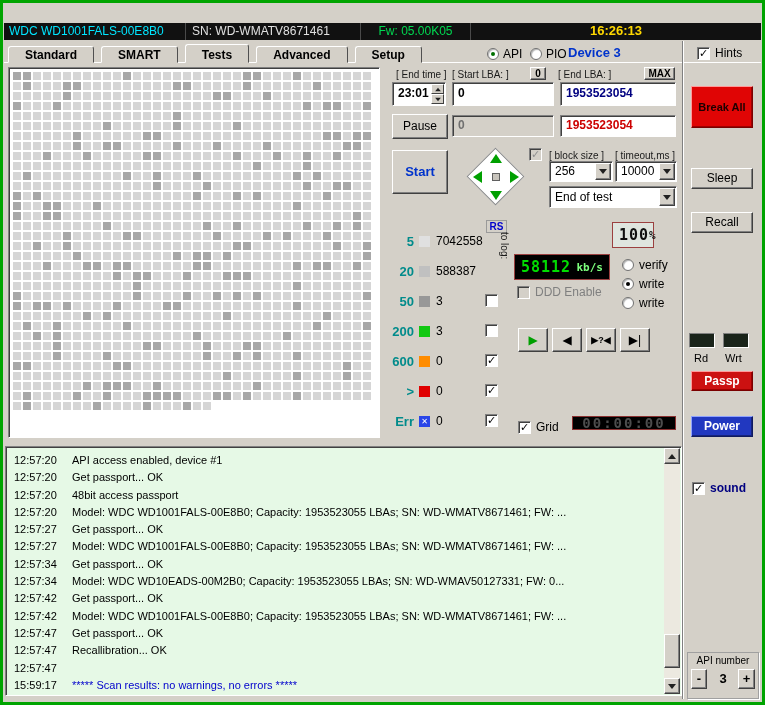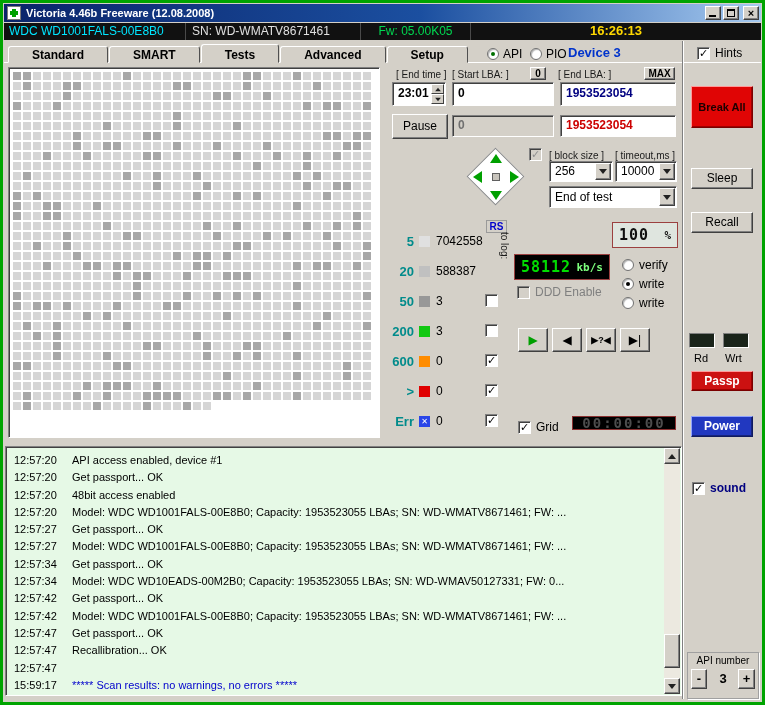--- a/index.html
+++ b/index.html
@@ -28,22 +28,22 @@
   .infobar { position:absolute; left:1px; top:20px; width:757px; height:17px; background:#111; display:flex; }
   .infobar .cell { height:17px; line-height:16px; font-size:12px; border-right:1px solid #4a4a4a; overflow:hidden; white-space:nowrap; }
   .cell.model { width:182px; color:#00e5ff; padding-left:5px; }
   .cell.serial { width:175px; color:#e0e0e0; padding-left:6px; }
   .cell.fw { width:110px; color:#00d851; text-align:center; }
   .cell.cap { width:234px; color:#fff; text-align:center; }
   .cell.clock { flex:1; color:#ffd800; font-weight:bold; font-size:13px; text-align:center; border-right:none; }
 
   
   .tabs { position:absolute; left:5px; top:41px; height:19px; display:flex; align-items:flex-end; z-index:3; }
-  .tab { height:17px; padding:1px 23px 0; background:#d4d0c8; border:1px solid; border-color:#fff #505050 #d4d0c8 #fff;
-    border-radius:3px 3px 0 0; font-weight:bold; font-size:12px; margin-right:1px; cursor:pointer; }
+  .tab { height:17px; padding:1px 16px 0; background:#d4d0c8; border:1px solid; border-color:#fff #505050 #d4d0c8 #fff;
+    border-radius:3px 3px 0 0; font-weight:bold; font-size:12px; margin-right:7px; cursor:pointer; }
   .tab.active { height:19px; padding-top:3px; position:relative; z-index:4; }
   .tabline { position:absolute; left:1px; top:59px; width:757px; height:2px; border-top:1px solid #fff; }
 
   .mode-radio { position:absolute; display:flex; align-items:center; gap:4px; font-size:12px; cursor:pointer; }
   .device-label { position:absolute; left:565px; top:42px; font-weight:bold; font-size:13px; color:#0033cc; }
 
   
   .btn { position:absolute; background:#d4d0c8; border:1px solid; border-color:#fff #404040 #404040 #fff;
     box-shadow:inset -1px -1px 0 #808080; text-align:center; font-size:12px; cursor:pointer; }
   .field { position:absolute; background:#fff; border:1px solid; border-color:#808080 #fff #fff #808080;
@@ -142,34 +142,20 @@
     border-color:#fff #404040 #404040 #fff; box-shadow:inset -1px -1px 0 #808080; cursor:grab; }
 
   .start-label { color:#0033cc; font-weight:bold; font-size:13px; }
 </style>
 </head>
 <body>
 
 <div class="app">
  <div class="inner">
 
-  <div class="titlebar">
-    <div class="app-icon">
-          <span class="cross-h"></span>
-          <span class="cross-v"></span>
-        </div>
-    <span class="title-text">Victoria 4.46b Freeware (12.08.2008)</span>
-    <div class="win-btn">
-          <span class="glyph-min"></span>
-        </div>
-    <div class="win-btn">
-          <span class="glyph-max"></span>
-        </div>
-    <div class="win-btn close">×</div>
-  </div>
 
   <div class="infobar">
     <div class="cell model">WDC WD1001FALS-00E8B0</div>
     <div class="cell serial">SN: WD-WMATV8671461</div>
     <div class="cell fw">Fw: 05.00K05</div>
     <div class="cell clock">16:26:13</div>
   </div>
 
   <div class="tabs" id="tabs">
         <div class="tab">Standard</div>
@@ -213,20 +199,23 @@
           <span class="tri-down-sm"></span>
         </span>
   </div>
   <div class="field" style="left:449px;top:79px;width:102px;height:24px;">0</div>
   <div class="field" style="left:557px;top:79px;width:116px;height:24px;color:#000080;">1953523054</div>
 
   <div class="btn" style="left:389px;top:111px;width:56px;height:25px;line-height:23px;">Pause</div>
   <div class="field disabled" style="left:449px;top:112px;width:102px;height:22px;padding-top:2px;">0</div>
   <div class="field" style="left:557px;top:112px;width:116px;height:22px;padding-top:2px;color:#cc0000;">1953523054</div>
 
+  <div class="btn" style="left:389px;top:147px;width:56px;height:44px;line-height:42px;">
+    <span class="start-label">Start</span>
+  </div>
 
   <div class="pad">
     <div class="diamond"></div>
     <span class="t up"></span>
     <span class="t down"></span>
     <span class="t left"></span>
     <span class="t right"></span>
     <span class="ctr"></span>
   </div>
   <span class="cb abs disabled" style="left:526px;top:145px;">✓</span>
@@ -290,21 +279,21 @@
           <span class="cb">✓</span>
         </div>
         <div class="legend-row" style="top: 411px;">
           <span class="lg-th">Err</span>
           <span class="lg-block" style="background: rgb(42, 70, 232);">✕</span>
           <span class="lg-count">0</span>
           <span class="cb">✓</span>
         </div>
       </div>
 
-  <div class="lcd pale" style="left:609px;top:219px;width:66px;height:26px;">
+  <div class="lcd pale" style="left:609px;top:219px;width:42px;height:26px;">
     <span class="num">100</span>
     <span class="unit">%</span>
   </div>
   <div class="lcd" style="left:511px;top:251px;width:96px;height:26px;">
     <span class="num">58112</span>
     <span class="unit">kb/s</span>
   </div>
 
   <div class="radio-item" style="left:619px;top:255px;">
     <span class="radio"></span>
@@ -368,21 +357,21 @@
           <div class="log-line">
             <span class="log-time">12:57:20</span>
             <span class="log-text">API access enabled, device #1</span>
           </div>
           <div class="log-line">
             <span class="log-time">12:57:20</span>
             <span class="log-text">Get passport... OK</span>
           </div>
           <div class="log-line">
             <span class="log-time">12:57:20</span>
-            <span class="log-text">48bit access enabled</span>
+            <span class="log-text">48bit access passport</span>
           </div>
           <div class="log-line">
             <span class="log-time">12:57:20</span>
             <span class="log-text">Model: WDC WD1001FALS-00E8B0; Capacity: 1953523055 LBAs; SN: WD-WMATV8671461; FW: ...</span>
           </div>
           <div class="log-line">
             <span class="log-time">12:57:27</span>
             <span class="log-text">Get passport... OK</span>
           </div>
           <div class="log-line">

